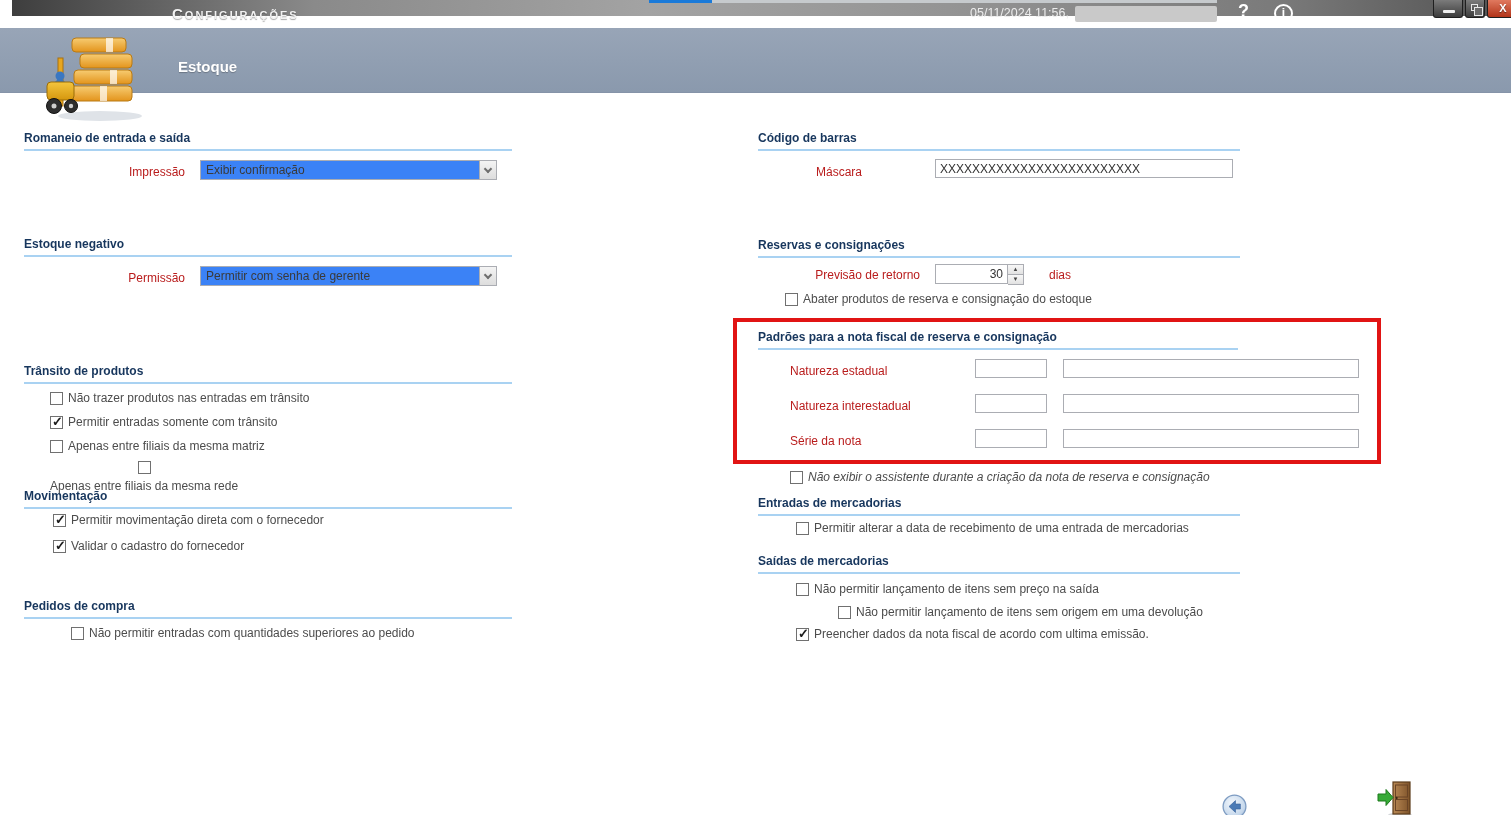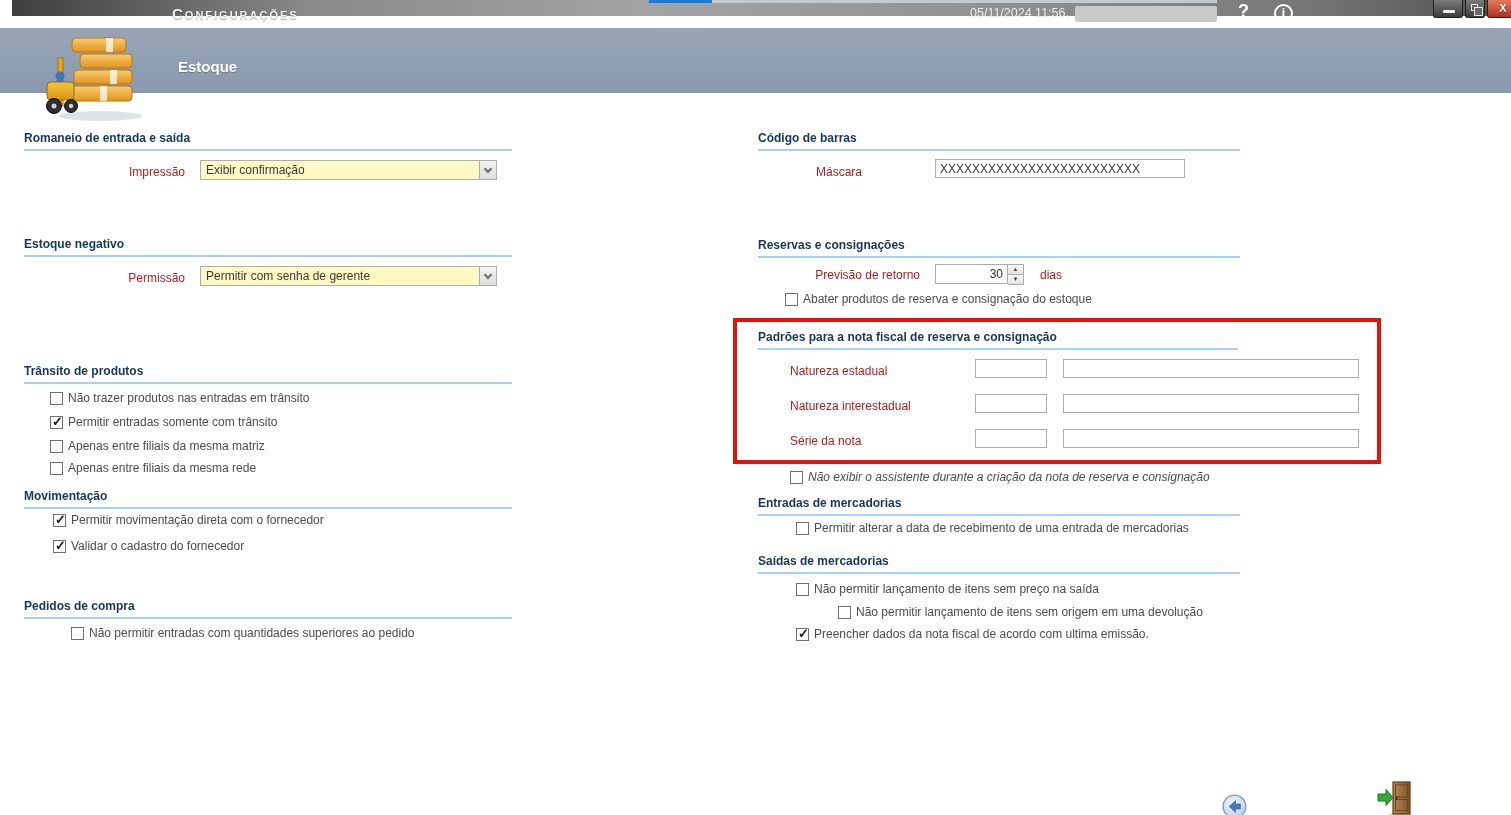--- a/index.html
+++ b/index.html
@@ -36,21 +36,21 @@
     text-shadow:0 1px 1px rgba(0,0,0,.25); }
   .stock-icon { position:absolute; left:42px; top:36px; }
 
   
   .sec-title { position:absolute; font-size:12px; font-weight:bold; color:#17365d;
     border-bottom:2px solid #a9d2f2; padding-bottom:4px; }
   .w-left { left:24px; width:488px; }
   .w-right { left:758px; width:482px; }
   .f-label { position:absolute; font-size:12px; color:#b91c1c; text-align:right; }
 
-  .select { position:absolute; height:20px; border:1px solid #abadb3; background:#fef9c3; display:flex; align-items:stretch; cursor:pointer; }
+  .select { position:absolute; height:20px; border:1px solid #abadb3; background:#3b82f6; display:flex; align-items:stretch; cursor:pointer; }
   .select .value { flex:1; padding:2px 5px 0; font-size:12px; color:#3a3a3a; white-space:nowrap; overflow:hidden; }
   .select .btn { width:17px; border-left:1px solid #abadb3; background:linear-gradient(#f4f4f4,#dddddd);
     display:flex; align-items:center; justify-content:center; }
   .chev { width:6px; height:6px; border-right:2px solid #6f6f6f; border-bottom:2px solid #6f6f6f;
     transform:rotate(45deg); margin-top:-3px; }
 
   .tinput { position:absolute; border:1px solid #abadb3; background:#fff; height:19px; font-size:12px;
     color:#333; padding:0 4px; font-family:"Liberation Sans",sans-serif; }
 
   .spinner { position:absolute; display:flex; height:20px; }
@@ -150,21 +150,21 @@
     <div class="check-label">Não trazer produtos nas entradas em trânsito</div>
   </div>
   <div class="check-row" style="left:50px; top:415px;">
     <div class="checkbox checked"></div>
     <div class="check-label">Permitir entradas somente com trânsito</div>
   </div>
   <div class="check-row" style="left:50px; top:439px;">
     <div class="checkbox"></div>
     <div class="check-label">Apenas entre filiais da mesma matriz</div>
   </div>
-  <div class="check-row" style="left:50px; top:461px;">
+  <div class="check-row" style="left:50px; top:461px;flex-direction:column;">
     <div class="checkbox"></div>
     <div class="check-label">Apenas entre filiais da mesma rede</div>
   </div>
 
   <div class="sec-title w-left" style="top:489px;">Movimentação</div>
   <div class="check-row" style="left:53px; top:513px;">
     <div class="checkbox checked"></div>
     <div class="check-label">Permitir movimentação direta com o fornecedor</div>
   </div>
   <div class="check-row" style="left:53px; top:539px;">
@@ -173,32 +173,32 @@
   </div>
 
   <div class="sec-title w-left" style="top:599px;">Pedidos de compra</div>
   <div class="check-row" style="left:71px; top:626px;">
     <div class="checkbox"></div>
     <div class="check-label">Não permitir entradas com quantidades superiores ao pedido</div>
   </div>
 
   <div class="sec-title w-right" style="top:131px;">Código de barras</div>
   <div class="f-label" style="left:758px; top:165px; width:162px;text-align:center;">Máscara</div>
-  <input class="tinput" style="left: 935px; top: 159px; width: 250px;" value="XXXXXXXXXXXXXXXXXXXXXXXXX">
+  <input class="tinput" style="left: 935px; top: 159px; width: 298px;" value="XXXXXXXXXXXXXXXXXXXXXXXXX">
 
   <div class="sec-title w-right" style="top:238px;">Reservas e consignações</div>
   <div class="f-label" style="left:758px; top:268px; width:162px;">Previsão de retorno</div>
   <div class="spinner" style="left:935px; top:264px;">
     <input value="30" style="">
     <div class="spin-btns">
       <div>▲</div>
       <div>▼</div>
     </div>
   </div>
-  <div class="f-label" style="left:1040px; top:268px; width:40px; text-align:left;">dias</div>
+  <div class="f-label" style="left:1040px; top:268px; width:40px; text-align:center;">dias</div>
   <div class="check-row" style="left:785px; top:292px;">
     <div class="checkbox"></div>
     <div class="check-label">Abater produtos de reserva e consignação do estoque</div>
   </div>
 
   <div class="red-box"></div>
   <div class="sec-title" style="left:758px; top:330px; width:480px;">Padrões para a nota fiscal de reserva e consignação</div>
 
   <div class="f-label" style="left:790px; top:364px; width:170px; text-align:left;">Natureza estadual</div>
   <input class="tinput" style="left: 975px; top: 359px; width: 72px;" value="">

